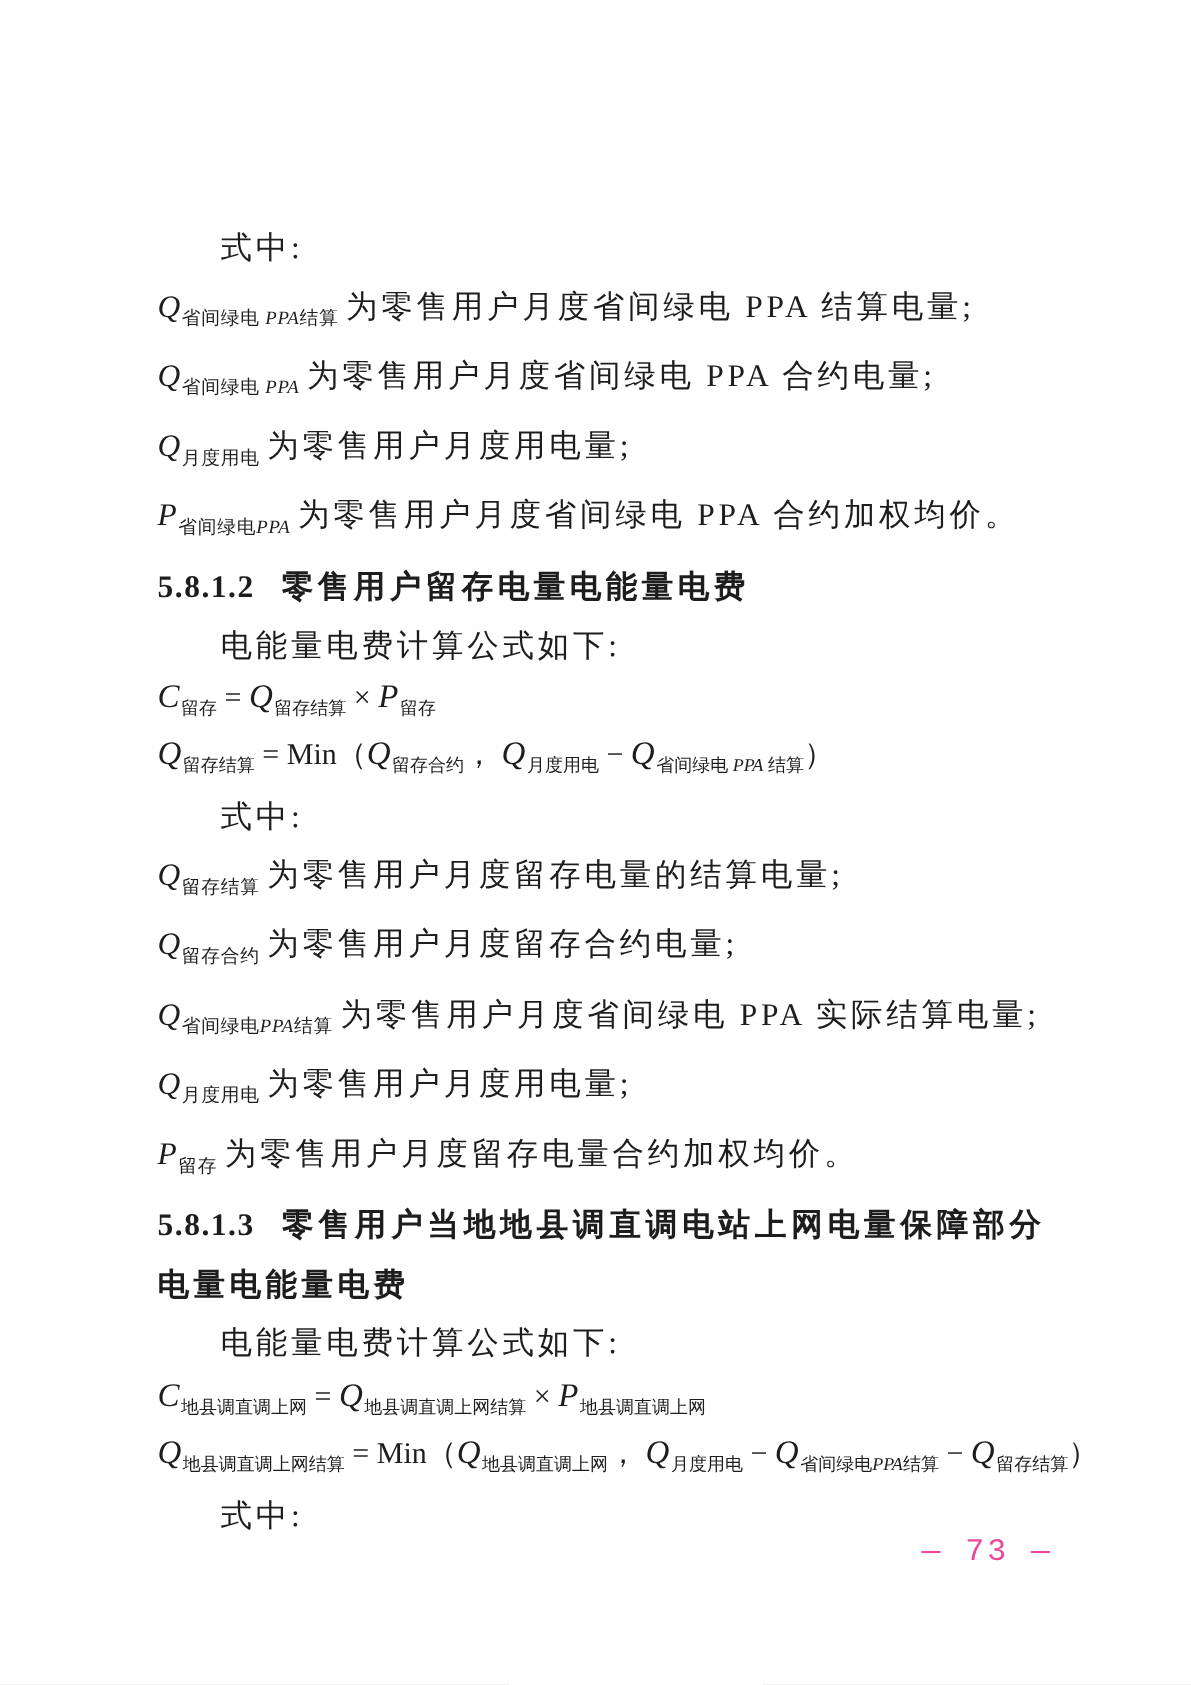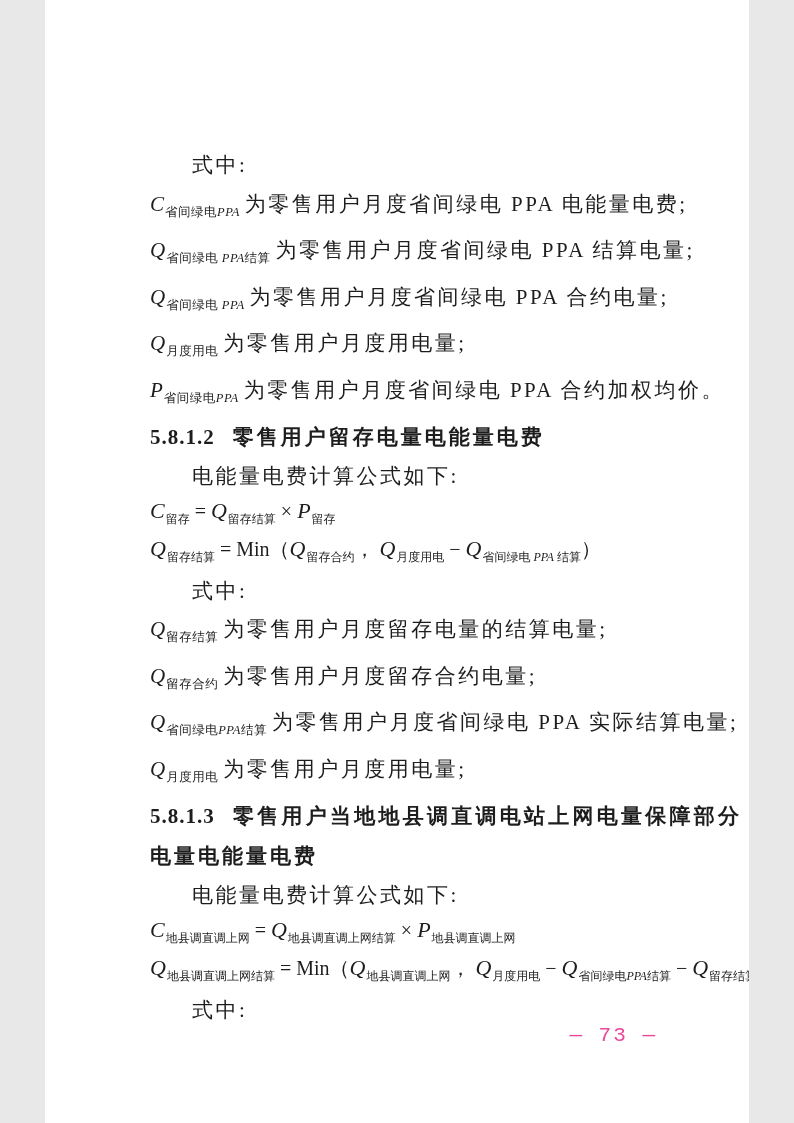--- a/index.html
+++ b/index.html
@@ -1,17 +1,17 @@
 <!DOCTYPE html>
 <html><head>
 <meta charset="utf-8">
 <style>
   html,body{margin:0;padding:0;background:#e8e8e8;}
   .page{
-    position:relative;width:704px;height:1123px;background:#ffffff;
+    position:relative;width:794px;height:1123px;background:#ffffff;
     margin:0 auto;overflow:hidden;
     font-family:"Liberation Serif","DejaVu Serif",serif;color:#1d1d1d;
   }
   .doc-content{
     position:absolute;left:105px;top:146px;width:592px;
   }
   .para{
     font-size:21px;line-height:38.5px;letter-spacing:2.5px;
     text-indent:42px;white-space:nowrap;
   }
@@ -44,34 +44,34 @@
     position:absolute;top:1024px;right:92px;
     font-size:21px;letter-spacing:2px;color:#ec4899;font-family:Liberation Mono, monospace;
   }
 </style>
 </head>
 <body>
 
 <div class="page">
   <div class="doc-content">
       <div class="para"><span class="txt">式中:</span></div>
-      <div class="def"><span class="var"><span class="vbase">C</span><span class="vsub">省间绿电<i class="lat">PPA</i></span></span><span class="txt">为零售用户月度省间绿电 PPA 电能量电费;</span></div>
       <div class="def"><span class="var"><span class="vbase">Q</span><span class="vsub">省间绿电 <i class="lat">PPA</i>结算</span></span><span class="txt">为零售用户月度省间绿电 PPA 结算电量;</span></div>
       <div class="def"><span class="var"><span class="vbase">Q</span><span class="vsub">省间绿电 <i class="lat">PPA</i></span></span><span class="txt">为零售用户月度省间绿电 PPA 合约电量;</span></div>
       <div class="def"><span class="var"><span class="vbase">Q</span><span class="vsub">月度用电</span></span><span class="txt">为零售用户月度用电量;</span></div>
       <div class="def"><span class="var"><span class="vbase">P</span><span class="vsub">省间绿电<i class="lat">PPA</i></span></span><span class="txt">为零售用户月度省间绿电 PPA 合约加权均价。</span></div>
       <div class="heading"><span class="h-num">5.8.1.2</span><span class="h-title">零售用户留存电量电能量电费</span></div>
       <div class="para"><span class="txt">电能量电费计算公式如下:</span></div>
       <div class="formula"><span class="var"><span class="vbase">C</span><span class="vsub">留存</span></span><span class="op"> = </span><span class="var"><span class="vbase">Q</span><span class="vsub">留存结算</span></span><span class="op"> × </span><span class="var"><span class="vbase">P</span><span class="vsub">留存</span></span></div>
       <div class="formula"><span class="var"><span class="vbase">Q</span><span class="vsub">留存结算</span></span><span class="op"> = </span><span class="fn">Min</span><span class="op">（</span><span class="var"><span class="vbase">Q</span><span class="vsub">留存合约</span></span><span class="op">， </span><span class="var"><span class="vbase">Q</span><span class="vsub">月度用电</span></span><span class="op"> − </span><span class="var"><span class="vbase">Q</span><span class="vsub">省间绿电 <i class="lat">PPA</i> 结算</span></span><span class="op">）</span></div>
       <div class="para"><span class="txt">式中:</span></div>
       <div class="def"><span class="var"><span class="vbase">Q</span><span class="vsub">留存结算</span></span><span class="txt">为零售用户月度留存电量的结算电量;</span></div>
       <div class="def"><span class="var"><span class="vbase">Q</span><span class="vsub">留存合约</span></span><span class="txt">为零售用户月度留存合约电量;</span></div>
       <div class="def"><span class="var"><span class="vbase">Q</span><span class="vsub">省间绿电<i class="lat">PPA</i>结算</span></span><span class="txt">为零售用户月度省间绿电 PPA 实际结算电量;</span></div>
       <div class="def"><span class="var"><span class="vbase">Q</span><span class="vsub">月度用电</span></span><span class="txt">为零售用户月度用电量;</span></div>
+      <div class="def"><span class="var"><span class="vbase">P</span><span class="vsub">留存</span></span><span class="txt">为零售用户月度留存电量合约加权均价。</span></div>
       <div class="heading"><span class="h-num">5.8.1.3</span><span class="h-title">零售用户当地地县调直调电站上网电量保障部分电量电能量电费</span></div>
       <div class="para"><span class="txt">电能量电费计算公式如下:</span></div>
       <div class="formula"><span class="var"><span class="vbase">C</span><span class="vsub">地县调直调上网</span></span><span class="op"> = </span><span class="var"><span class="vbase">Q</span><span class="vsub">地县调直调上网结算</span></span><span class="op"> × </span><span class="var"><span class="vbase">P</span><span class="vsub">地县调直调上网</span></span></div>
       <div class="formula"><span class="var"><span class="vbase">Q</span><span class="vsub">地县调直调上网结算</span></span><span class="op"> = </span><span class="fn">Min</span><span class="op">（</span><span class="var"><span class="vbase">Q</span><span class="vsub">地县调直调上网</span></span><span class="op">， </span><span class="var"><span class="vbase">Q</span><span class="vsub">月度用电</span></span><span class="op"> − </span><span class="var"><span class="vbase">Q</span><span class="vsub">省间绿电<i class="lat">PPA</i>结算</span></span><span class="op"> − </span><span class="var"><span class="vbase">Q</span><span class="vsub">留存结算</span></span><span class="op">）</span></div>
       <div class="para"><span class="txt">式中:</span></div>
     </div>
   <div class="footer">
     <span>— 73 —</span>
   </div>
 </div>

